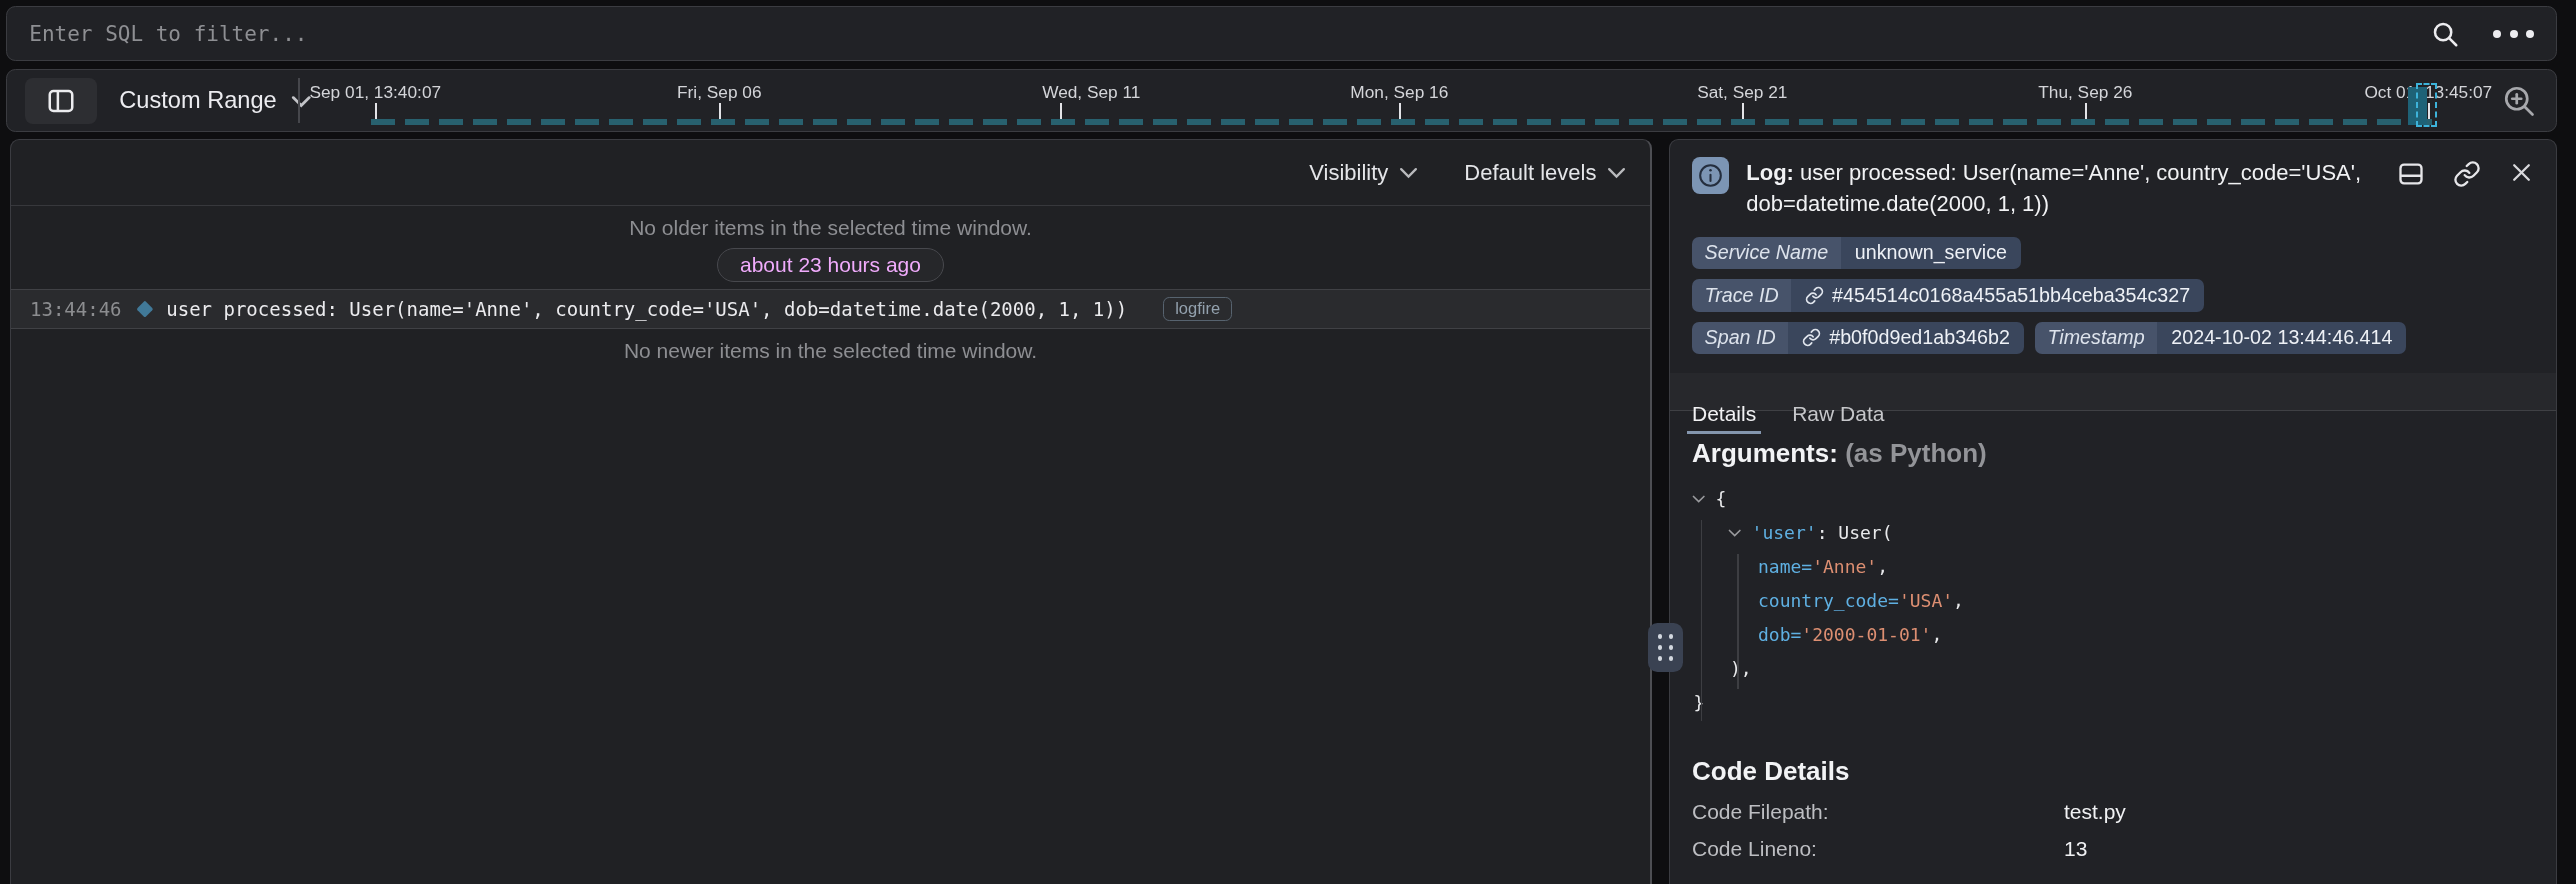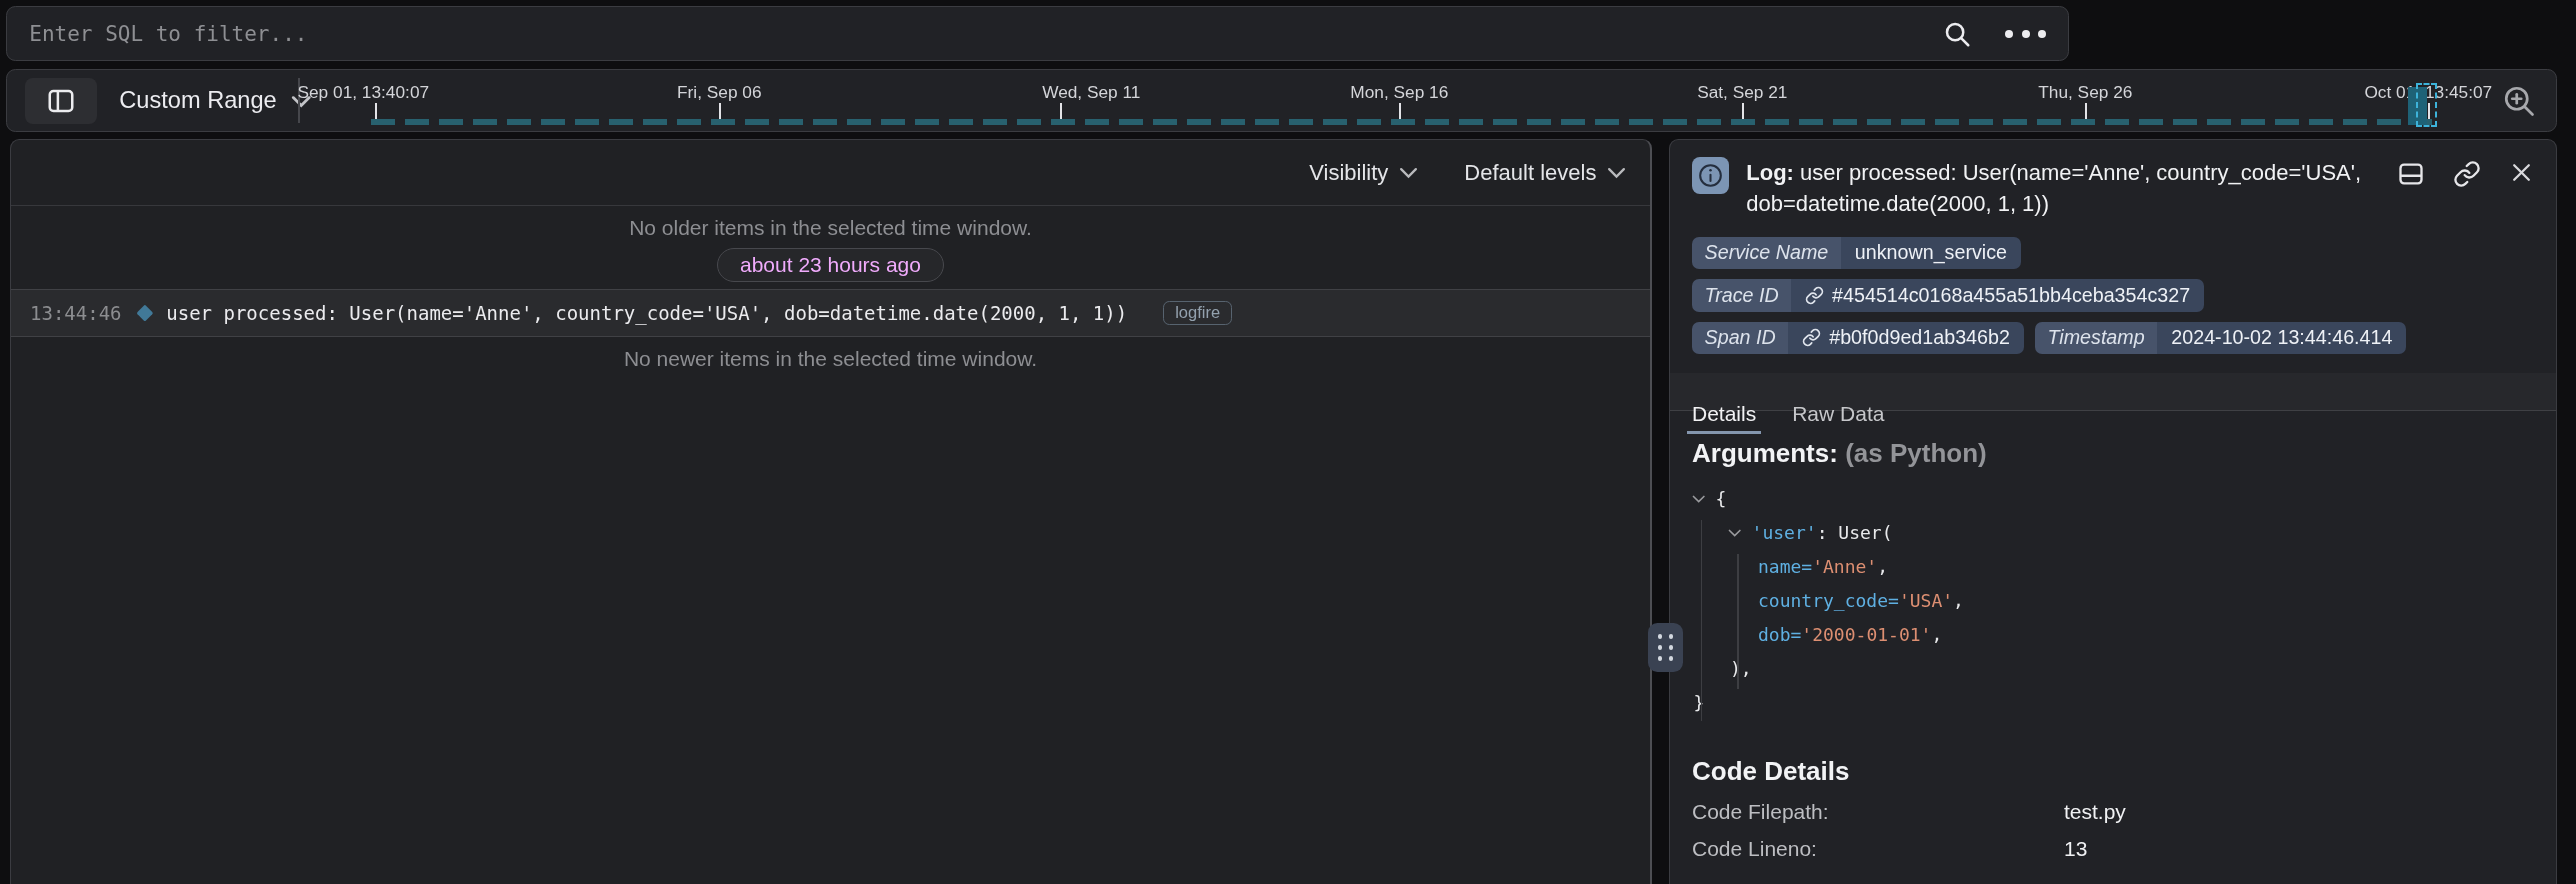--- a/index.html
+++ b/index.html
@@ -1,20 +1,20 @@
 <!DOCTYPE html>
 <html style="font-size:12.6px"><head>
 <meta charset="utf-8">
 <style>
   * { box-sizing: border-box; margin: 0; padding: 0; }
   html, body { width: 2576px; height: 885px; background: #0e0e10; overflow: hidden; }
   body { position: relative; font-family: "Liberation Sans", sans-serif; color: #e8e9ec; }
 
   
-  .sqlbar { position: absolute; left: 6.3px; top: 6.3px; width: 2063px; height: 55px;
+  .sqlbar { position: absolute; left: 6.3px; top: 6.3px; width: 2551px; height: 55px;
     background: #212226; border: 1.6px solid #3b3c41; border-radius: 9.4px;
     display: flex; align-items: center; padding: 0 22px; }
   .sql-input { flex: 1; font-family: "DejaVu Sans Mono", monospace; font-size: 21px; color: #8e8f93; }
   .sqlbar-icons { display: flex; align-items: center; gap: 33px; }
   .ellipsis { display: flex; gap: 8.7px; cursor: pointer; }
   .ellipsis i { width: 7.9px; height: 7.9px; border-radius: 50%; background: #ececef; }
 
   
   .timelinebar { position: absolute; left: 6.3px; top: 69px; width: 2551px; height: 63px;
     background: #212226; border: 1.6px solid #3b3c41; border-radius: 9.4px; }
@@ -35,21 +35,21 @@
   .left-panel { position: absolute; left: 10px; top: 139px; width: 1642px; bottom: 0;
     background: #202124; border: 1.6px solid #3b3c41; border-bottom: none; border-right: 2.4px solid #4d4e53;
     border-radius: 9.4px 9.4px 0 0; }
   .list-header { height: 66px; border-bottom: 1.6px solid #37383c; display: flex; justify-content: flex-end;
     align-items: center; gap: 46px; padding-right: 23.6px; }
   .dropdown { display: flex; align-items: center; gap: 11px; font-size: 22px; color: #e4e5e8; cursor: pointer; }
   .list-body { text-align: center; }
   .muted-line { margin-top: 10.2px; font-size: 21px; color: #8d8e92; }
   .ago-badge { display: inline-block; margin-top: 7.9px; font-size: 21px; color: #f0abfc;
     background: #26272a; border: 1.6px solid #47484d; border-radius: 20.5px; padding: 3.9px 22px; }
-  .log-row { margin-top: 7px; height: 48px; background: #2a2b2e; border-top: 1.6px solid #404145;
+  .log-row { margin-top: 7px; height: 40px; background: #2a2b2e; border-top: 1.6px solid #404145;
     border-bottom: 1.6px solid #404145; display: flex; align-items: center; padding: 0 19px;
     font-family: "DejaVu Sans Mono", monospace; font-size: 19px; cursor: pointer; text-align: left; }
   .row-time { color: #8c8d90; }
   .diamond { width: 11.8px; height: 11.8px; background: #417998; border-radius: 1.6px; transform: rotate(45deg);
     margin: 0 15.7px 0 17.3px; flex: none; }
   .row-msg { color: #ebebee; white-space: nowrap; }
   .row-tag { margin-left: 36px; font-family: "Liberation Sans", sans-serif; font-size: 16.5px; color: #93a1ae;
     border: 1.6px solid #57636f; border-radius: 6.3px; padding: 1.6px 11px; cursor: pointer; }
 
   .drag-handle { position: absolute; left: 1648px; top: 623px; width: 35px; height: 49px; background: #3a4252;
@@ -135,21 +135,21 @@
   <div class="range-select">
     <span>Custom Range</span>
     <span>
       <svg width="20.5" height="14" viewBox="0 0 18 12" fill="none" stroke="#c3c4c8" stroke-width="2.4" stroke-linecap="round">
         <polyline points="2,3 9,10 16,3"></polyline>
       </svg>
     </span>
   </div>
   <div class="tl-divider"></div>
 
-  <div class="tick" style="left:356px">Sep 01, 13:40:07</div>
+  <div class="tick" style="left:368px">Sep 01, 13:40:07</div>
   <div class="tick" style="left:712px">Fri, Sep 06</div>
   <div class="tick" style="left:1084px">Wed, Sep 11</div>
   <div class="tick" style="left:1392px">Mon, Sep 16</div>
   <div class="tick" style="left:1735px">Sat, Sep 21</div>
   <div class="tick" style="left:2078px">Thu, Sep 26</div>
   <div class="tick" style="left:2421px">Oct 01, 13:45:07</div>
 
   <div class="tickmark" style="left:368px"></div>
   <div class="tickmark" style="left:712px"></div>
   <div class="tickmark" style="left:1053px"></div>

